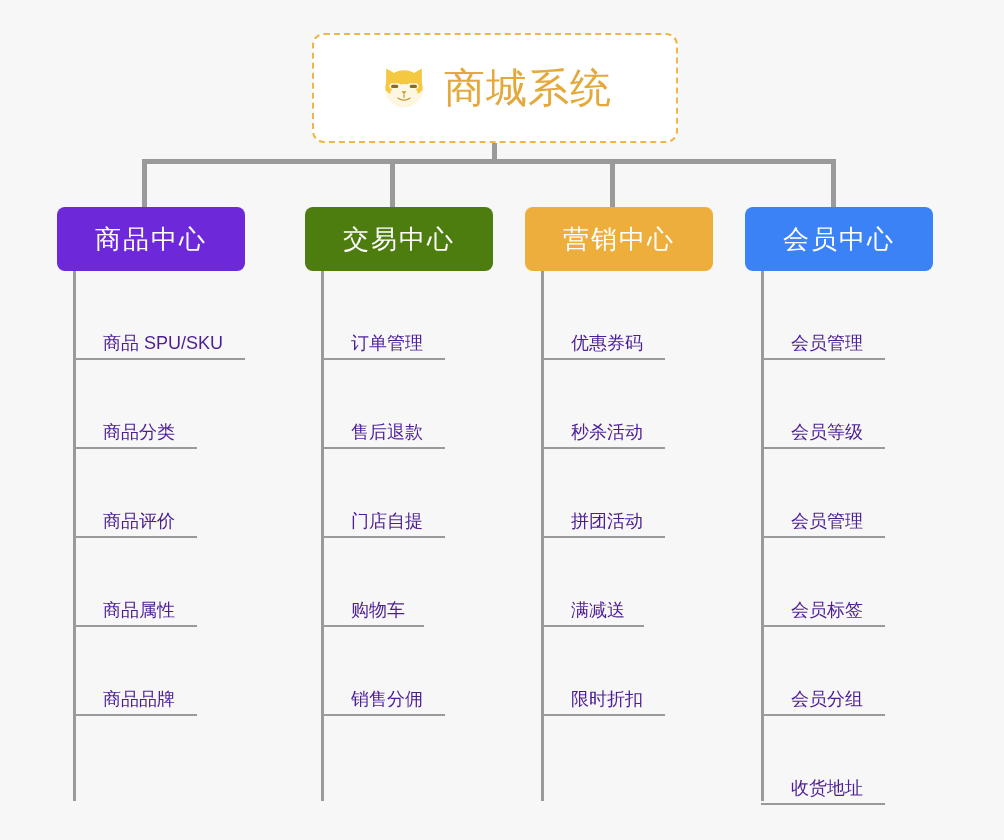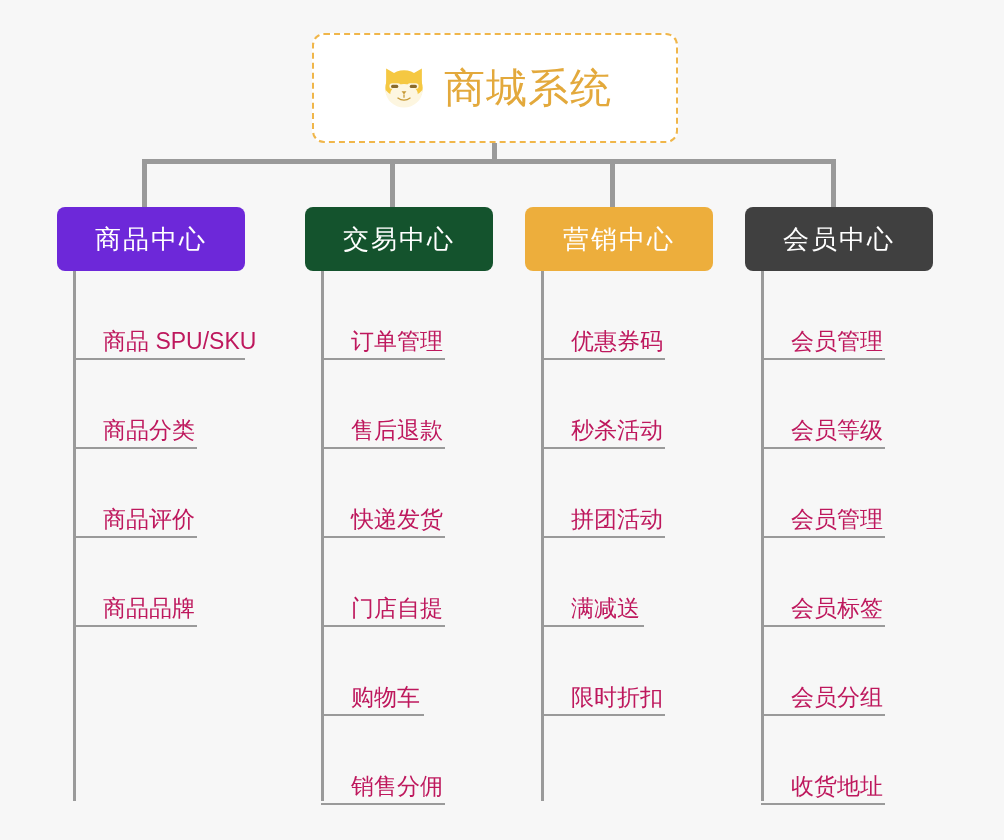--- a/index.html
+++ b/index.html
@@ -129,22 +129,22 @@
     padding: 0 0 6px 30px;
   }
   .leaf-underline {
     position: absolute;
     left: 0;
     bottom: 0;
     height: 2px;
     background: #9a9a9a;
   }
   .leaf-label {
-    font-size: 23px;
-    color: #be185d;
+    font-size: 18px;
+    color: #4c1d95;
     line-height: 1.1;
     white-space: nowrap;
   }
 </style>
 </head>
 <body style="background: rgb(247, 247, 247);">
 
 <div id="mindmap">
 
   <div class="root-node" style="border-color: rgb(240, 182, 74); background: rgb(255, 255, 255);">
@@ -190,42 +190,42 @@
       </div>
       <div class="leaf-item">
         <span class="leaf-label">商品分类</span>
         <div class="leaf-underline" style="background: rgb(154, 154, 154); width: 124px;"></div>
       </div>
       <div class="leaf-item">
         <span class="leaf-label">商品评价</span>
         <div class="leaf-underline" style="background: rgb(154, 154, 154); width: 124px;"></div>
       </div>
       <div class="leaf-item">
+        <span class="leaf-label">商品属性</span>
+        <div class="leaf-underline" style="background: rgb(154, 154, 154); width: 124px;"></div>
+      </div>
+      <div class="leaf-item">
         <span class="leaf-label">商品品牌</span>
         <div class="leaf-underline" style="background: rgb(154, 154, 154); width: 124px;"></div>
       </div>
     </div>
   </div>
 
   <div class="branch branch-1">
-    <div class="branch-header" style="background: #14532d;">
+    <div class="branch-header" style="background: #4d7c0f;">
       <span class="branch-header-label">交易中心</span>
     </div>
     <div class="branch-spine" style="background: rgb(154, 154, 154);"></div>
     <div class="leaf-list">
       <div class="leaf-item">
         <span class="leaf-label">订单管理</span>
         <div class="leaf-underline" style="background: rgb(154, 154, 154); width: 124px;"></div>
       </div>
       <div class="leaf-item">
         <span class="leaf-label">售后退款</span>
-        <div class="leaf-underline" style="background: rgb(154, 154, 154); width: 124px;"></div>
-      </div>
-      <div class="leaf-item">
-        <span class="leaf-label">快递发货</span>
         <div class="leaf-underline" style="background: rgb(154, 154, 154); width: 124px;"></div>
       </div>
       <div class="leaf-item">
         <span class="leaf-label">门店自提</span>
         <div class="leaf-underline" style="background: rgb(154, 154, 154); width: 124px;"></div>
       </div>
       <div class="leaf-item">
         <span class="leaf-label">购物车</span>
         <div class="leaf-underline" style="background: rgb(154, 154, 154); width: 103px;"></div>
       </div>
@@ -259,21 +259,21 @@
         <div class="leaf-underline" style="background: rgb(154, 154, 154); width: 103px;"></div>
       </div>
       <div class="leaf-item">
         <span class="leaf-label">限时折扣</span>
         <div class="leaf-underline" style="background: rgb(154, 154, 154); width: 124px;"></div>
       </div>
     </div>
   </div>
 
   <div class="branch branch-3">
-    <div class="branch-header" style="background: #404040;">
+    <div class="branch-header" style="background: #3b82f6;">
       <span class="branch-header-label">会员中心</span>
     </div>
     <div class="branch-spine" style="background: rgb(154, 154, 154);"></div>
     <div class="leaf-list">
       <div class="leaf-item">
         <span class="leaf-label">会员管理</span>
         <div class="leaf-underline" style="background: rgb(154, 154, 154); width: 124px;"></div>
       </div>
       <div class="leaf-item">
         <span class="leaf-label">会员等级</span>

